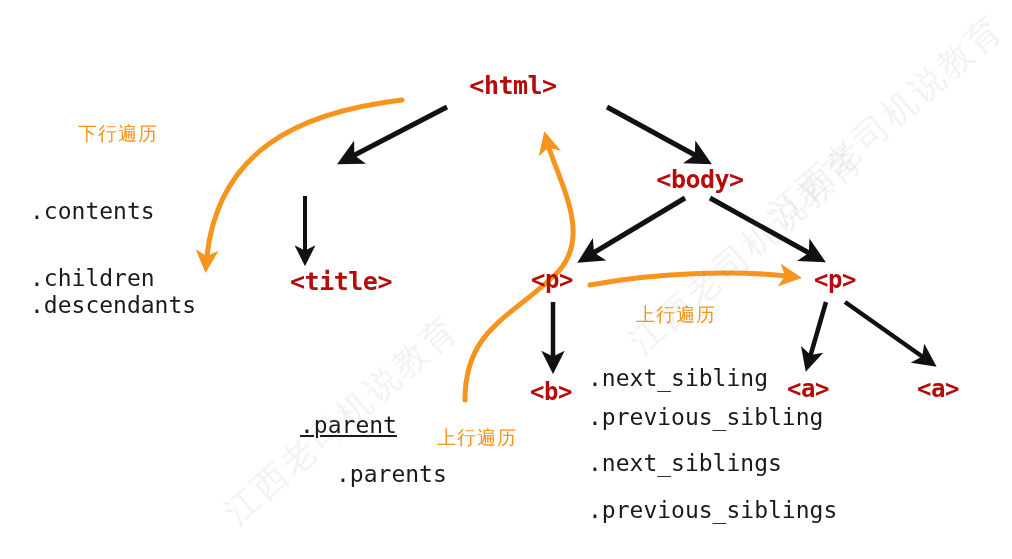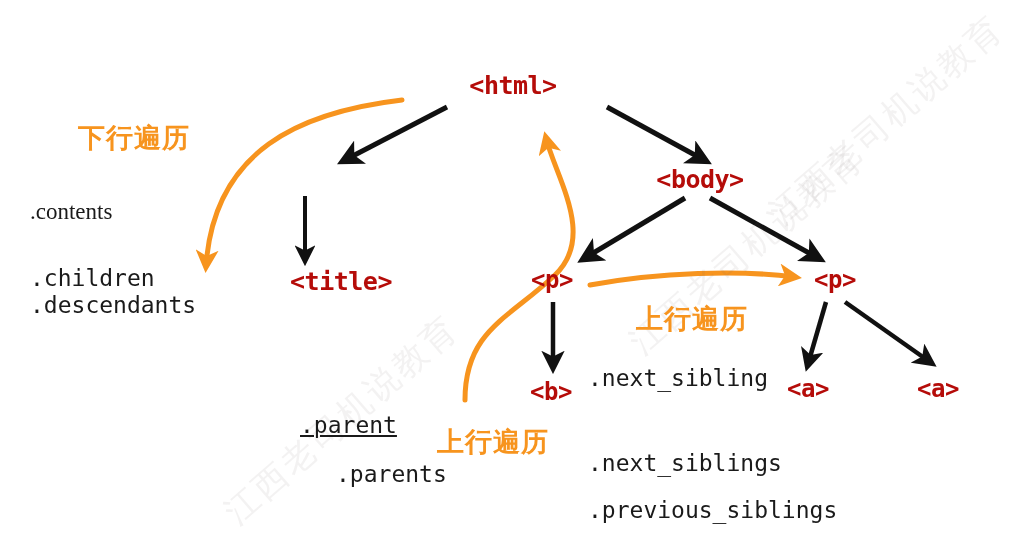--- a/index.html
+++ b/index.html
@@ -47,22 +47,22 @@
     font-size: 23px;
     font-weight: 400;
     white-space: nowrap;
     line-height: 1;
     z-index: 3;
   }
   .cn-label {
     position: absolute;
     color: #f7941e;
     font-family: "DejaVu Sans", sans-serif;
-    font-size: 27px;
-    font-weight: 700;
+    font-size: 19px;
+    font-weight: 400;
     white-space: nowrap;
     line-height: 1;
     letter-spacing: 1px;
     z-index: 3;
   }
   .watermark {
     position: absolute;
     color: rgba(120, 110, 100, 0.085);
     font-family: "DejaVu Sans", sans-serif;
     font-size: 34px;
@@ -119,26 +119,27 @@
   <div class="node-label" style="left:513px; top:85px;">&lt;html&gt;</div>
   <div class="node-label" style="left:305px; top:281px;margin-left:36px;">&lt;title&gt;</div>
   <div class="node-label" style="left:700px; top:179px;">&lt;body&gt;</div>
   <div class="node-label small" style="left:552px; top:280px;">&lt;p&gt;</div>
   <div class="node-label small" style="left:835px; top:280px;">&lt;p&gt;</div>
   <div class="node-label small" style="left:551px; top:392px;">&lt;b&gt;</div>
   <div class="node-label small" style="left:808px; top:389px;">&lt;a&gt;</div>
   <div class="node-label small" style="left:938px; top:389px;">&lt;a&gt;</div>
 
   <div class="cn-label" style="left:78px; top:124px;">下行遍历</div>
-  <div class="method-text" style="left:30px; top:200px;font-family:Liberation Serif, serif;">.contents</div>
+  <div class="method-text" style="left:30px; top:200px;">.contents</div>
   <div class="method-text" style="left:30px; top:234px;margin-top:33px;">.children</div>
   <div class="method-text" style="left:30px; top:294px;">.descendants</div>
 
   <div class="cn-label" style="left:437px; top:428px;">上行遍历</div>
   <div class="method-text" style="left:300px; top:414px;text-decoration:underline;">.parent</div>
   <div class="method-text" style="left:300px; top:463px;margin-left:36px;">.parents</div>
 
   <div class="cn-label" style="left:636px; top:305px;">上行遍历</div>
   <div class="method-text" style="left:588px; top:367px;">.next_sibling</div>
+  <div class="method-text" style="left:588px; top:406px;">.previous_sibling</div>
   <div class="method-text" style="left:588px; top:452px;">.next_siblings</div>
   <div class="method-text" style="left:588px; top:499px;">.previous_siblings</div>
 
 </div>
 
 </body></html>

